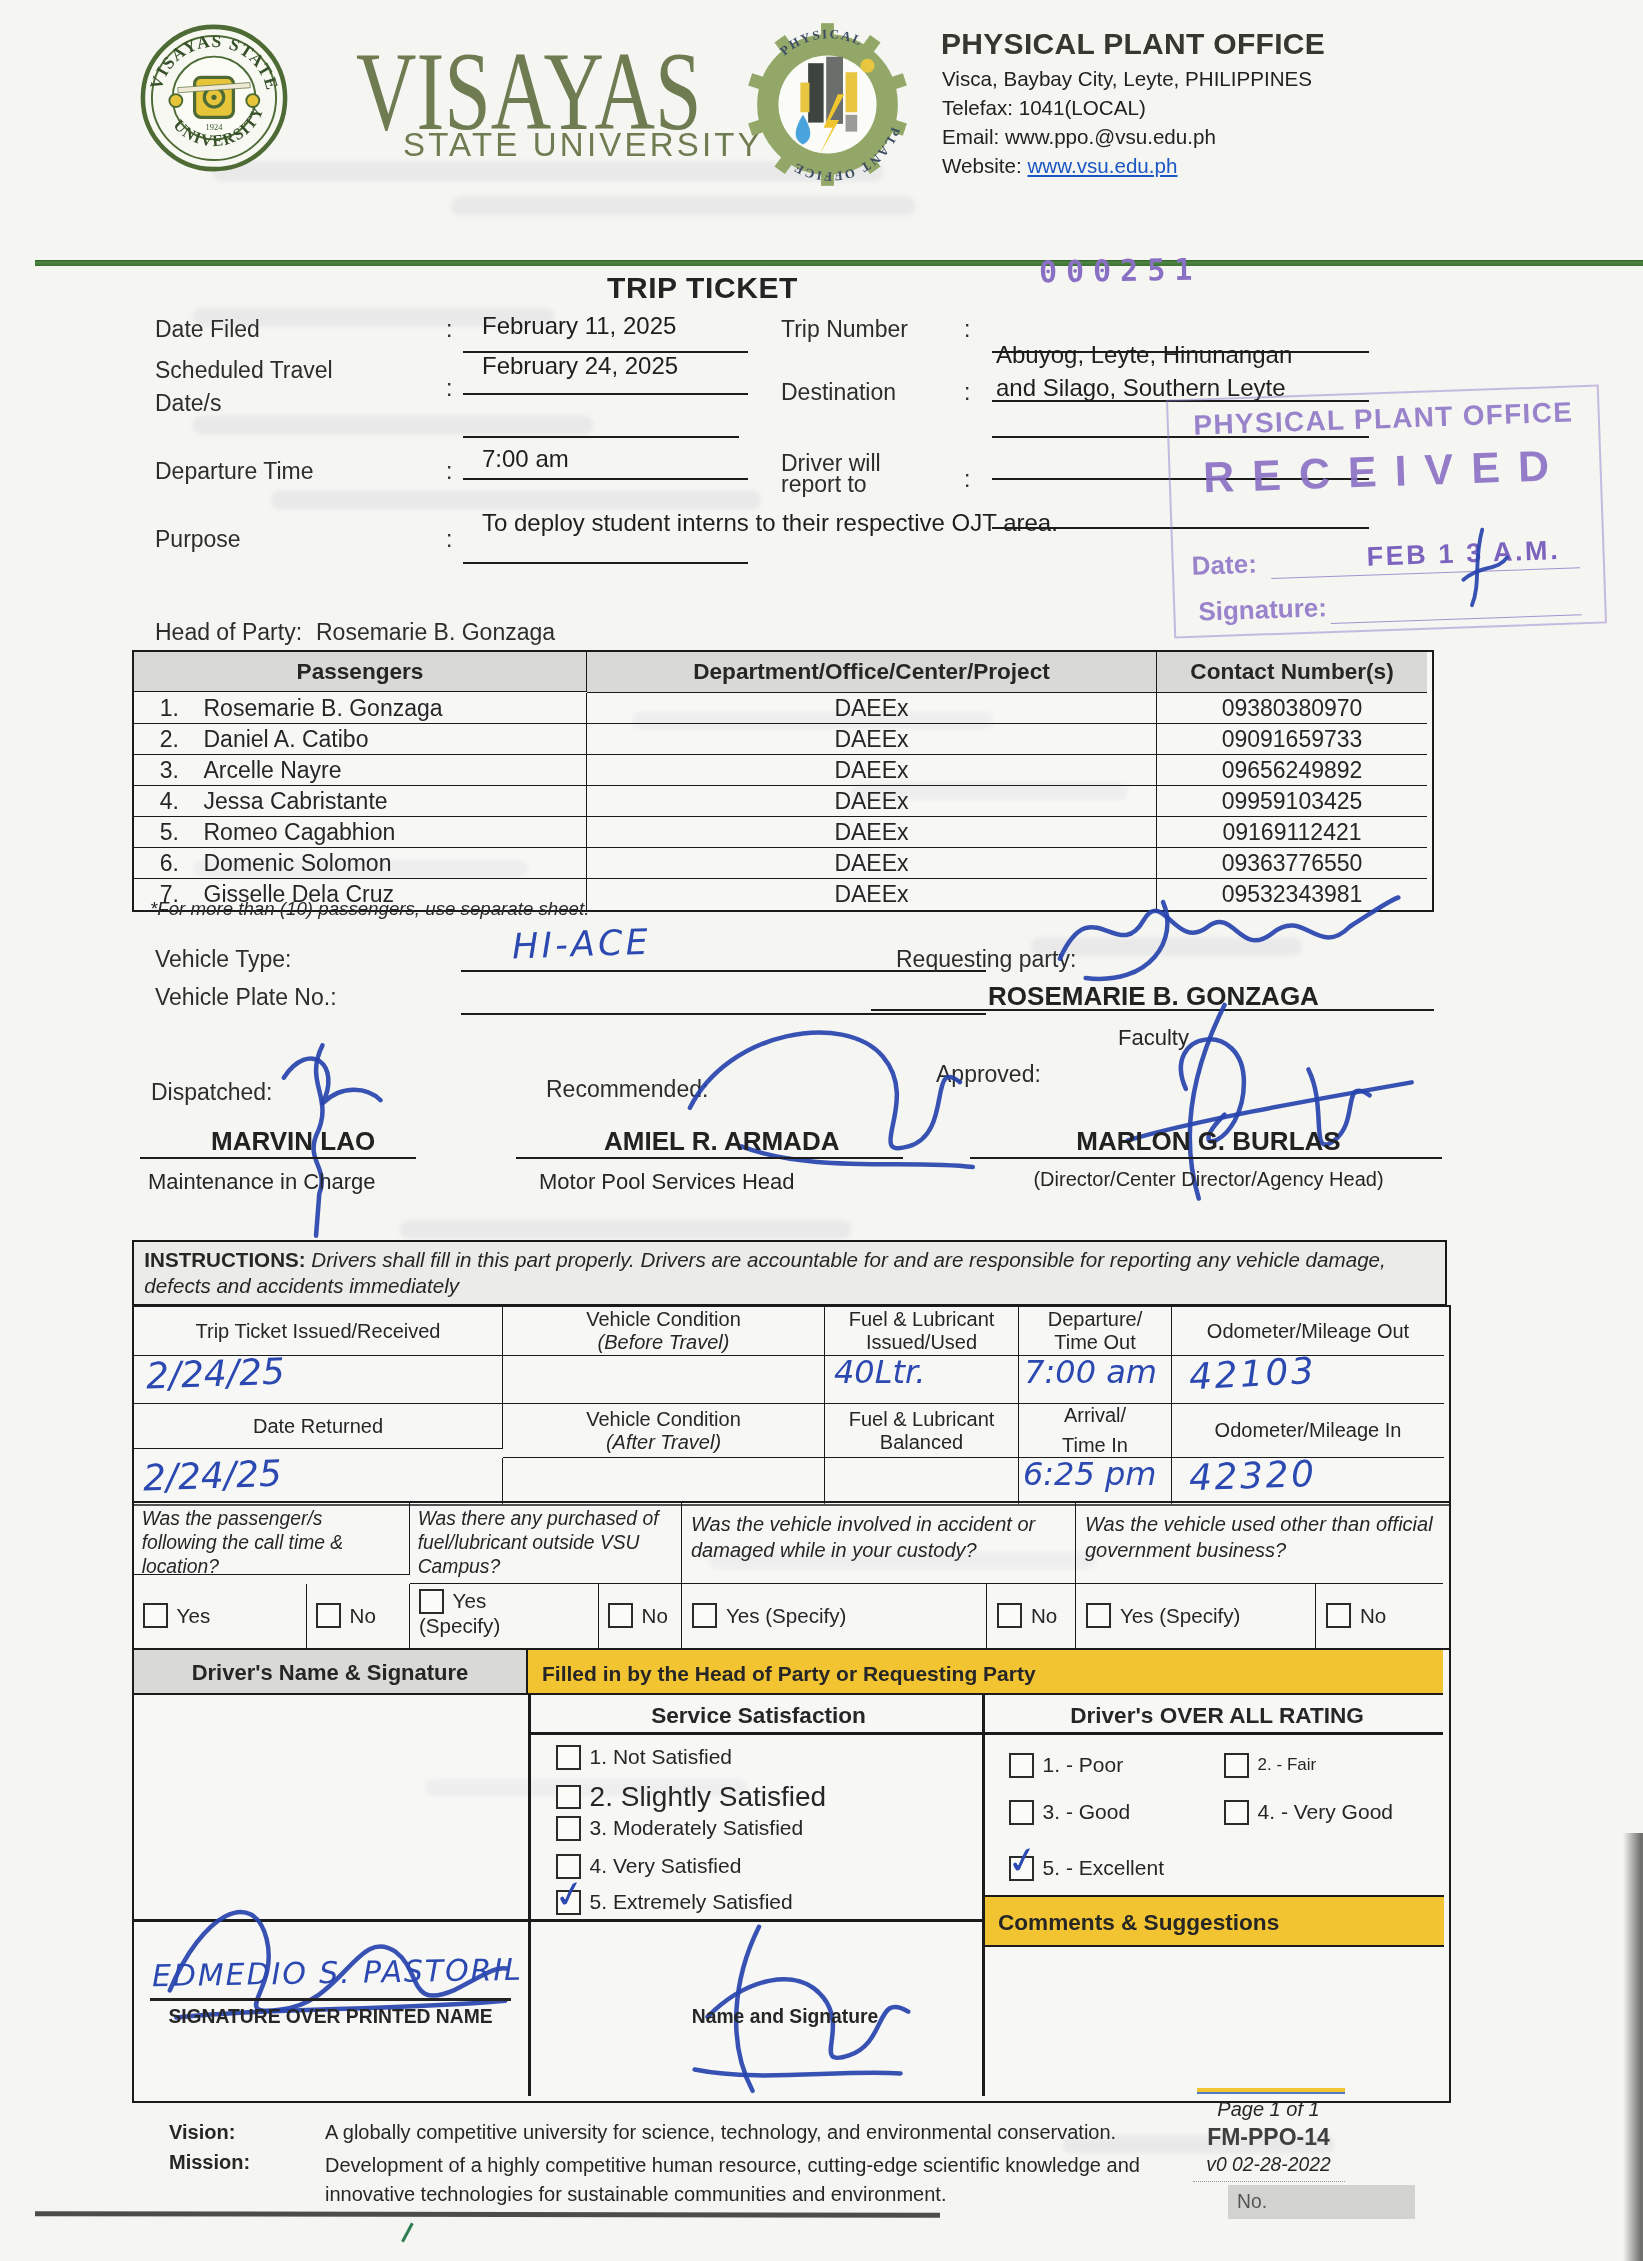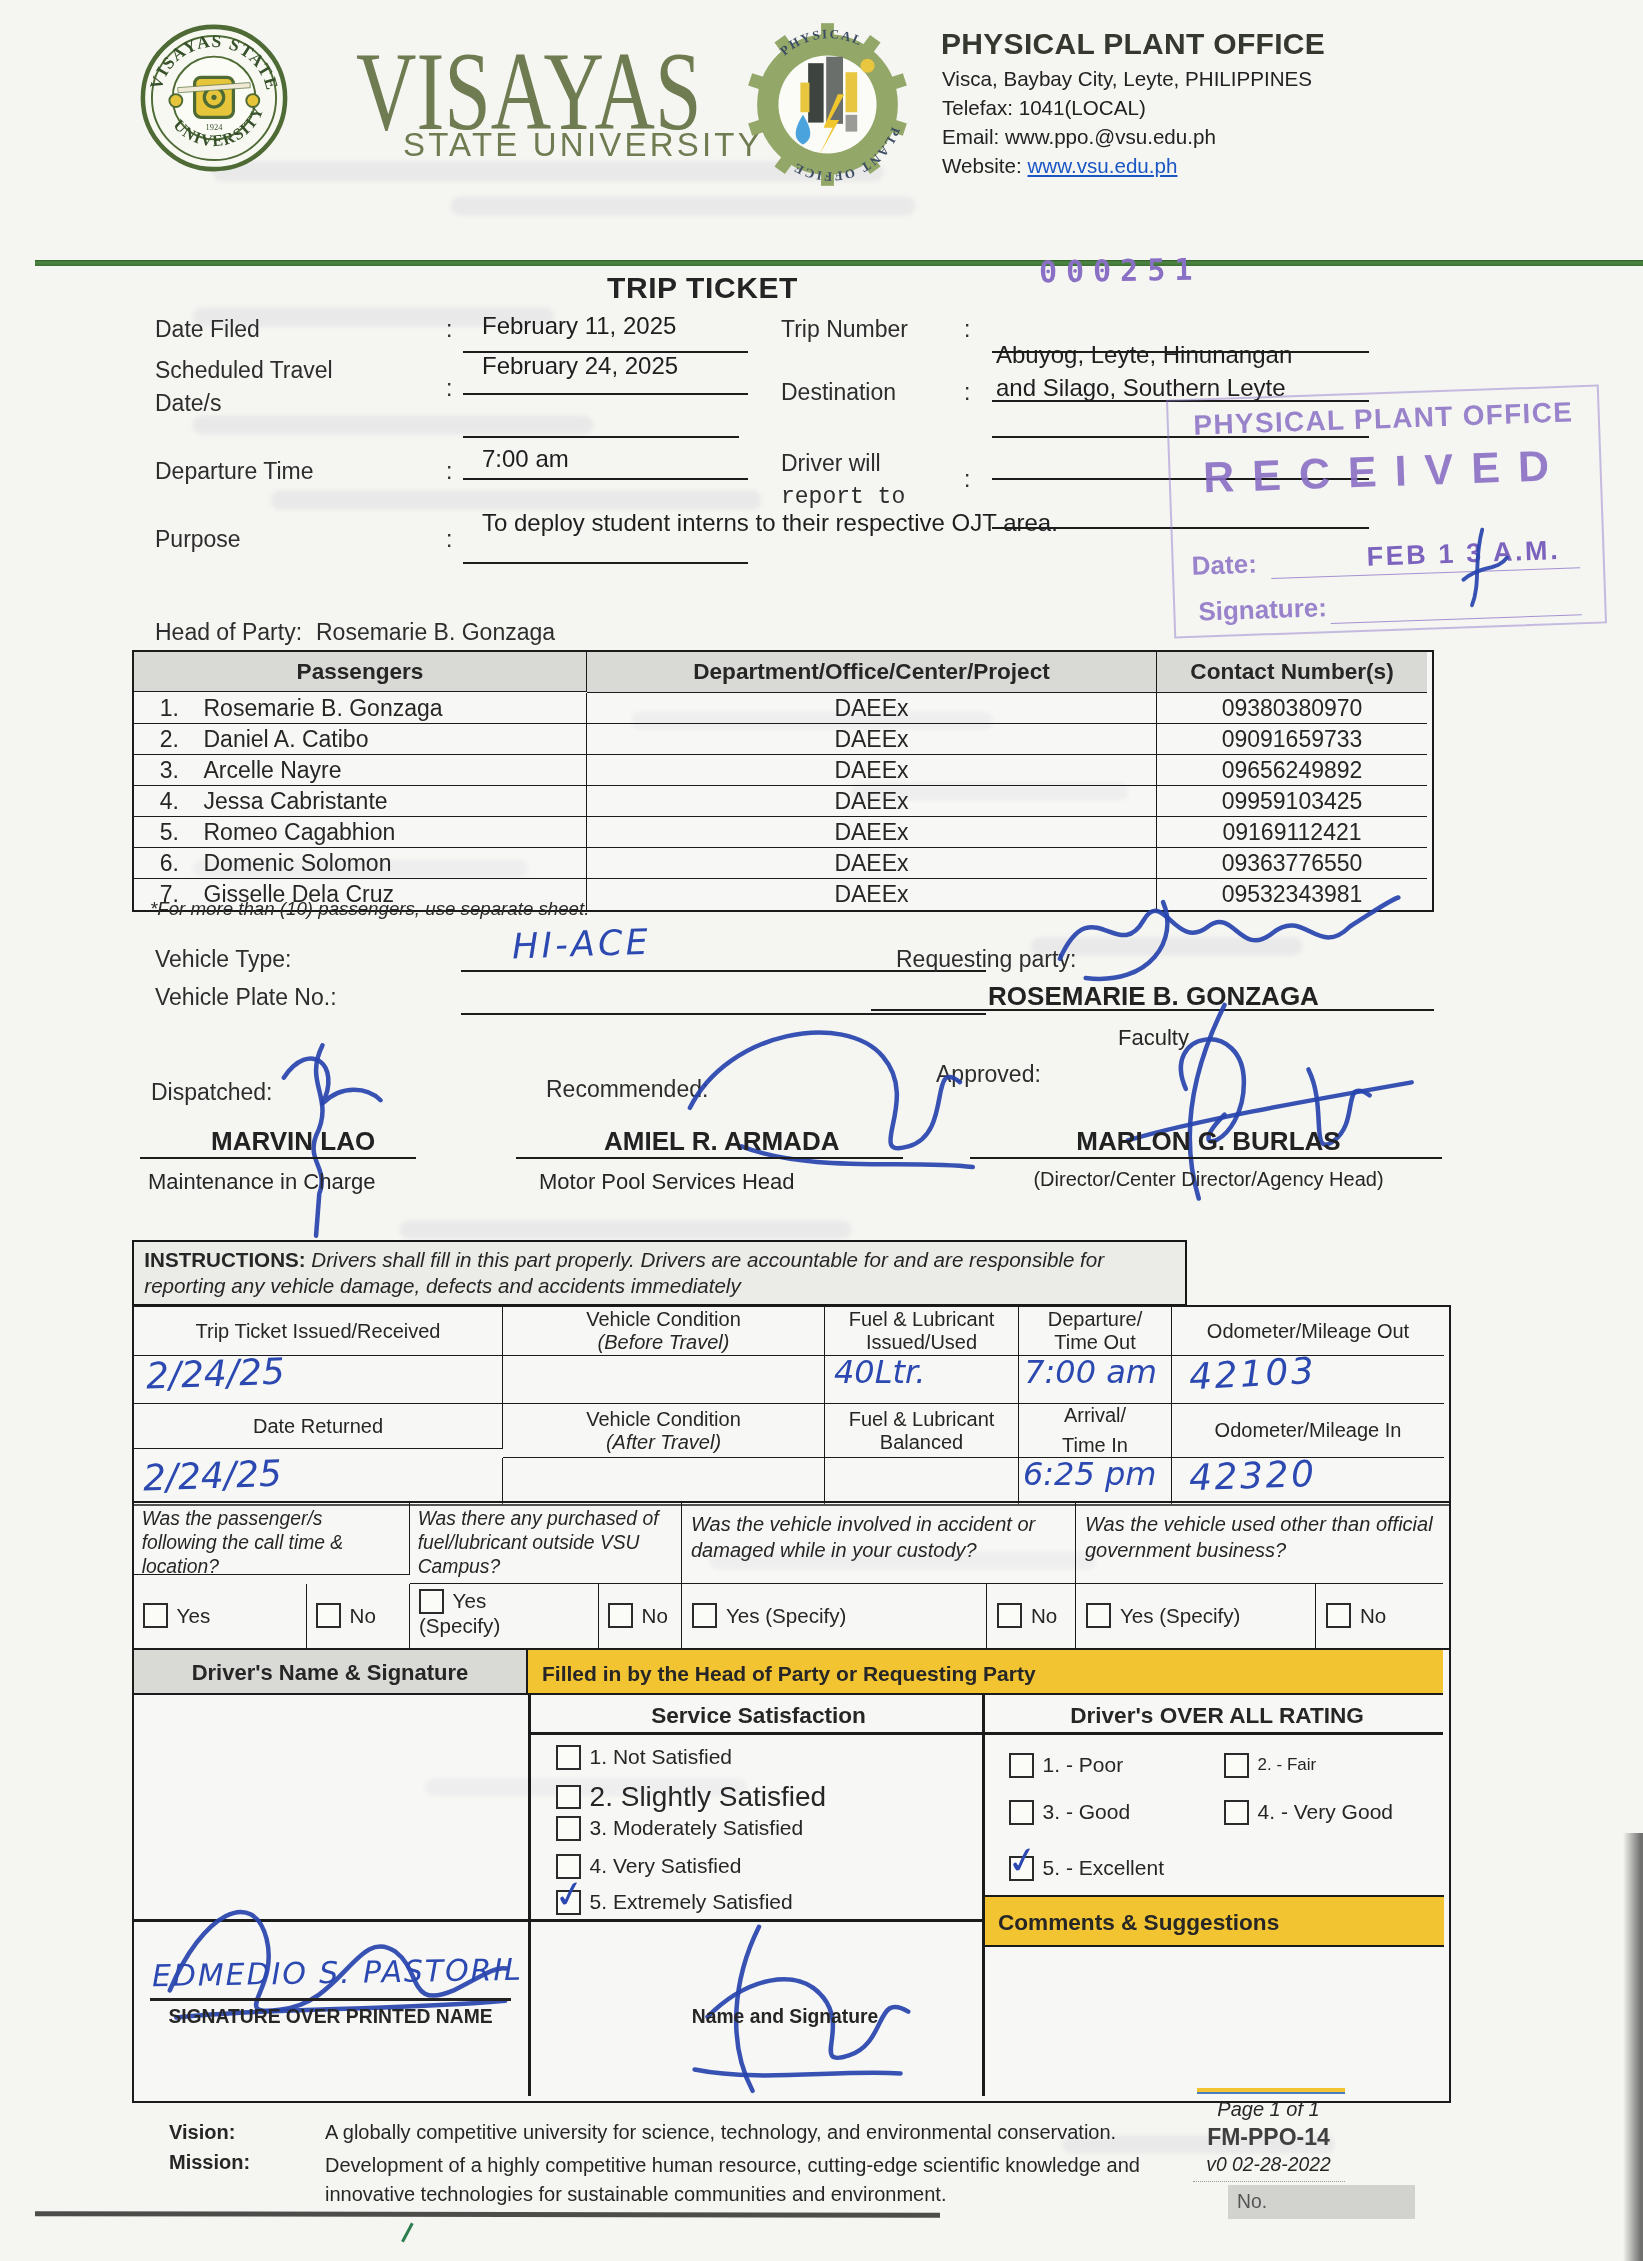--- a/index.html
+++ b/index.html
@@ -156,21 +156,21 @@
   <div class="abs val" style="left:996px;top:375px;">and Silago, Southern Leyte</div>
   <div class="abs ul" style="left:992px;top:400px;width:377px;"></div>
   <div class="abs ul" style="left:992px;top:436px;width:377px;"></div>
 
   <div class="abs lbl" style="left:155px;top:459px;">Departure Time</div>
   <div class="abs lbl" style="left:446px;top:459px;">:</div>
   <div class="abs val" style="left:482px;top:446px;">7:00 am</div>
   <div class="abs ul" style="left:463px;top:478px;width:285px;"></div>
 
   <div class="abs lbl" style="left:781px;top:451px;">Driver will</div>
-  <div class="abs lbl" style="left:781px;top:485px;font-family:Liberation Mono, monospace;">report to</div>
+  <div class="abs lbl" style="left:781px;top:472px;">report to</div>
   <div class="abs lbl" style="left:964px;top:467px;">:</div>
   <div class="abs ul" style="left:992px;top:478px;width:377px;"></div>
   <div class="abs ul" style="left:992px;top:527px;width:377px;"></div>
 
   <div class="abs lbl" style="left:155px;top:527px;">Purpose</div>
   <div class="abs lbl" style="left:446px;top:527px;">:</div>
   <div class="abs val" style="left:482px;top:510px;white-space:nowrap;">To deploy student interns to their respective OJT area.</div>
   <div class="abs ul" style="left:463px;top:562px;width:285px;"></div>
 
   <div class="abs stamp" style="left:1170px;top:392px;width:429px;height:235px;
@@ -284,21 +284,21 @@
 
   <div class="abs lbl" style="left:546px;top:1077px;">Recommended:</div>
   <svg class="abs sig" style="left:651px;top:1005px;" width="335" height="180" viewBox="0 0 520 280">
     <path d="M60,160 C120,40 300,10 360,80 C420,150 330,240 400,220 C470,200 430,80 480,120"></path>
     <path d="M140,220 C250,262 400,240 500,252"></path>
   </svg>
   <div class="abs b" style="left:604px;top:1126px;font-size:26px;color:#222;">AMIEL R. ARMADA</div>
   <div class="abs ul" style="left:516px;top:1157px;width:387px;"></div>
   <div class="abs" style="left:539px;top:1169px;font-size:22px;">Motor Pool Services Head</div>
 
-  <div class="abs" style="left:132px;top:1240px;width:1055px;box-sizing:border-box;border:2.6px solid #171717;
+  <div class="abs" style="left:132px;top:1240px;width:1315px;box-sizing:border-box;border:2.6px solid #171717;
        background:#ebebe8;padding:5.2px 10.3px;font-size:20.6px;line-height:26px;">
     <span class="b">INSTRUCTIONS:</span><span class="i"> Drivers shall fill in this part properly.  Drivers are accountable for and are responsible for reporting any vehicle damage, defects and accidents immediately</span>
   </div>
 
   <div class="tbl" style="left:132px;top:1305px;width:1315px;display:grid;grid-template-columns:369px 322px 194px 153px 272px;">
 
     <div class="cell ctr" style="height:49px;display:flex;align-items:center;justify-content:center;font-size:20px;">Trip Ticket Issued/Received</div>
     <div class="cell ctr flexv" style="justify-content:center;font-size:20px;line-height:23px;">
       <div>Vehicle Condition</div>
         <div class="i">(Before Travel)</div>

